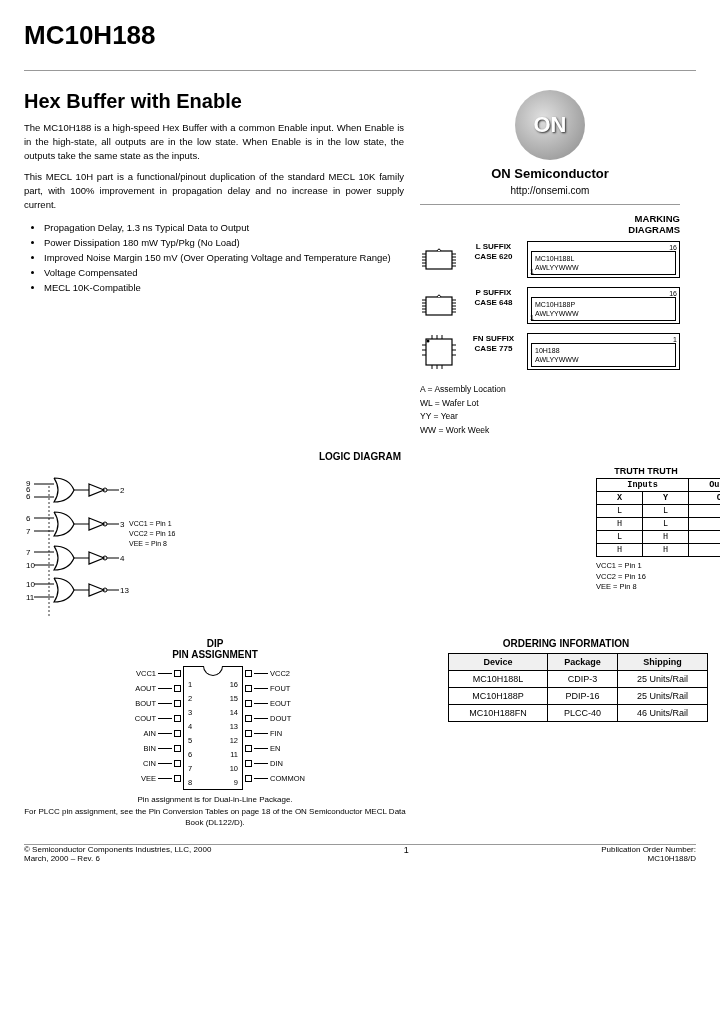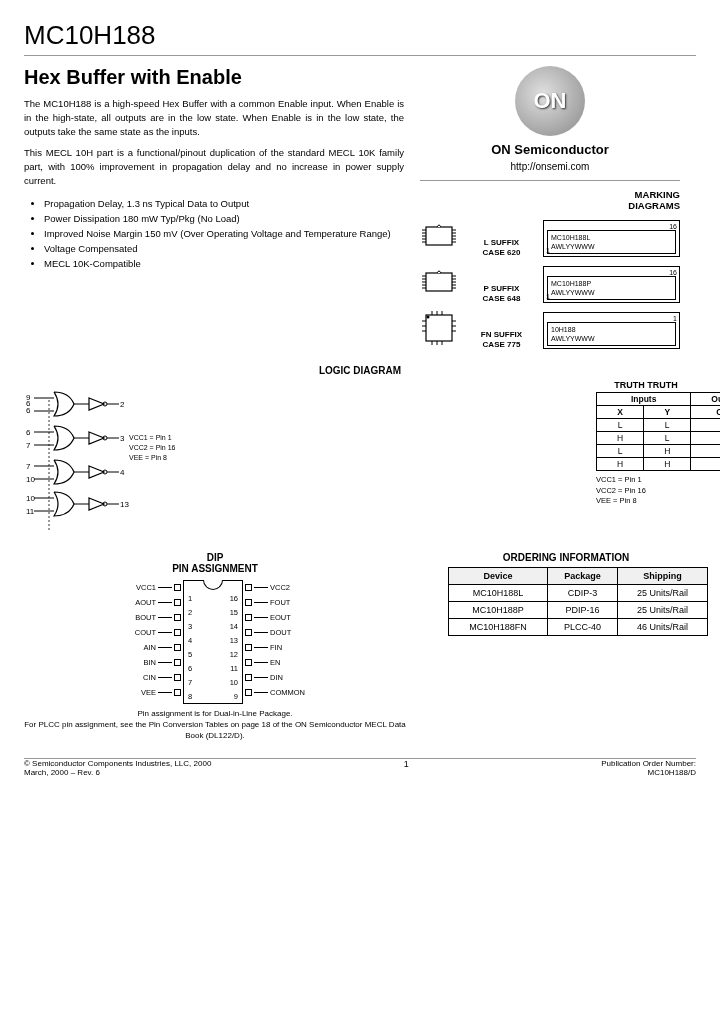--- a/index.html
+++ b/index.html
@@ -8,24 +8,24 @@
       min-height: 1012px;
       background: #fff;
       font-family: Arial, Helvetica, sans-serif;
       font-size: 11px;
       color: #000;
       padding: 20px 24px;
       position: relative;
     }
     .page-title {
       font-size: 26px;
-      font-weight: normal;
+      font-weight: bold;
       border-bottom: 1px solid #999;
-      padding-bottom: 4px;
-      margin-bottom: 10px;
+      padding-bottom: 19px;
+      margin-bottom: 19px;
     }
     .subtitle {
       font-size: 20px;
       font-weight: bold;
       margin-bottom: 8px;
     }
     .main-content {
       display: flex;
       gap: 16px;
     }
@@ -93,24 +93,24 @@
     
     .marking-title {
       font-size: 9.5px;
       font-weight: bold;
       text-align: right;
       width: 100%;
       margin-bottom: 6px;
     }
     .marking-item {
       display: flex;
-      align-items: flex-end;
+      align-items: flex-start;
       width: 100%;
       margin-bottom: 6px;
-      gap: 14px;
+      gap: 6px;
     }
     .chip-img {
       width: 40px;
       flex-shrink: 0;
     }
     .chip-label {
       font-size: 8.5px;
       font-weight: bold;
       width: 55px;
       flex-shrink: 0;
@@ -155,20 +155,21 @@
     }
     .truth-table {
       border-collapse: collapse;
       font-size: 8.5px;
       width: 100%;
     }
     .truth-table th, .truth-table td {
       border: 1px solid #000;
       padding: 1px 20px;
       text-align: center;
+      font-family: Liberation Mono, monospace;
     }
     .truth-table-title {
       font-size: 9px;
       font-weight: bold;
       text-align: center;
       margin-bottom: 2px;
     }
     .truth-vcc {
       font-size: 7.5px;
       margin-top: 4px;
@@ -437,20 +438,26 @@
         <span style="font-size:8px;font-weight:bold;">FN SUFFIX<br>CASE 775</span>
       </div>
       <div class="chip-diagram" style="min-width:90px;">
         <span style="font-size:7px;position:absolute;top:1px;right:2px;">1</span>
         <div style="border:1px solid #000;padding:2px 3px;margin:0;font-size:7px;line-height:1.3;margin-top:7px;">
           10H188<br>AWLYYWWW
         </div>
       </div>
     </div>
 
+    <div class="legend-area">
+      <div>A    = Assembly Location</div>
+      <div>WL  = Wafer Lot</div>
+      <div>YY  = Year</div>
+      <div>WW = Work Week</div>
+    </div>
   </div>
 </div>
 
 <div class="section-title">LOGIC DIAGRAM</div>
 <div class="logic-area">
   <div class="logic-diagram-box">
     
     <svg width="220" height="160" viewBox="0 0 220 160" style="font-size:8px;font-family:Arial;">
 
       <text x="2" y="20">9</text>

